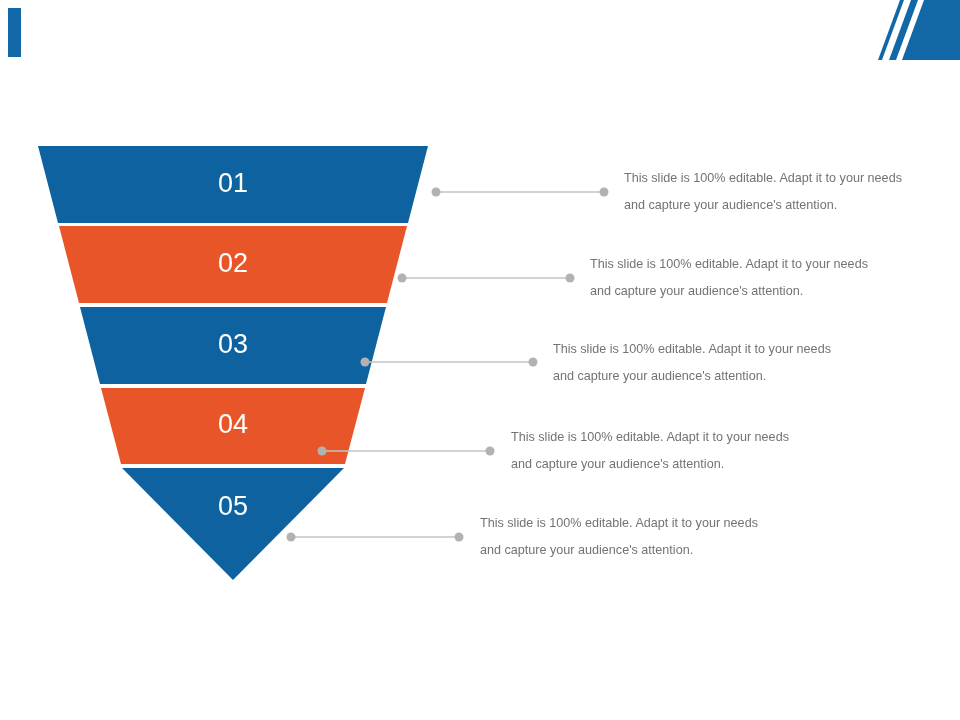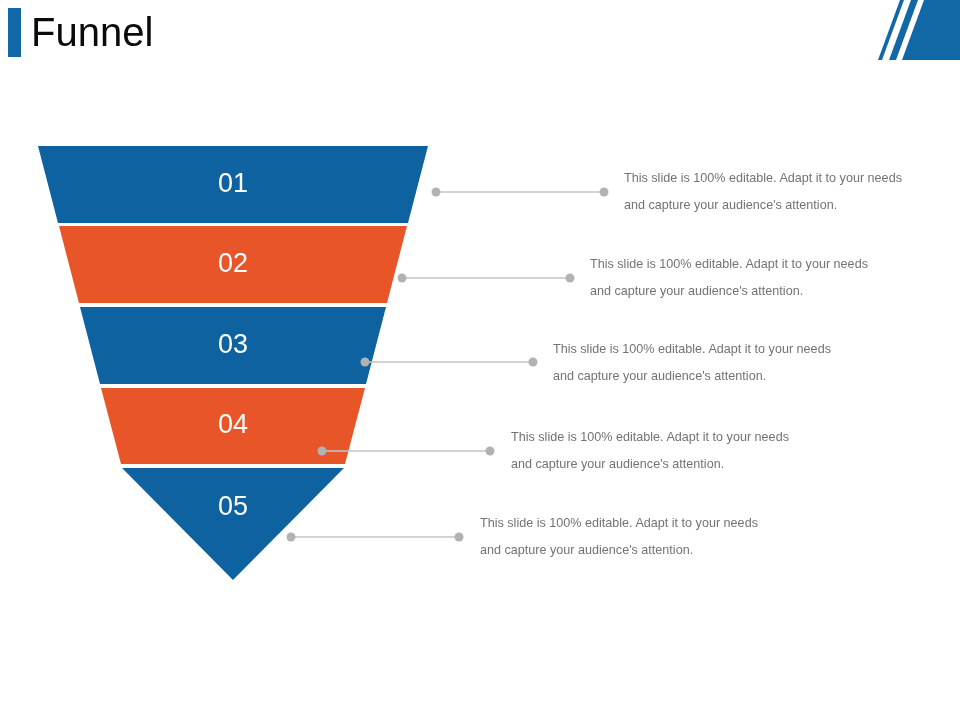--- a/index.html
+++ b/index.html
@@ -87,21 +87,20 @@
     line-height: 27px;
     white-space: nowrap;
   }
   .desc-line { display: block; }
 </style>
 </head>
 <body>
 
 <div id="slide-header">
   <div id="title-accent-bar"></div>
-  <div id="page-title">Funnel</div>
 
   <div id="corner-decoration">
     <svg width="90" height="64" viewBox="0 0 90 64" xmlns="http://www.w3.org/2000/svg">
       <polygon points="30,0 34,0 12,60 8,60" fill="#1268a6"></polygon>
       <polygon points="41,0 48,0 26,60 19,60" fill="#1268a6"></polygon>
       <polygon points="54,0 90,0 90,60 32,60" fill="#1268a6"></polygon>
     </svg>
   </div>
 </div>
 

